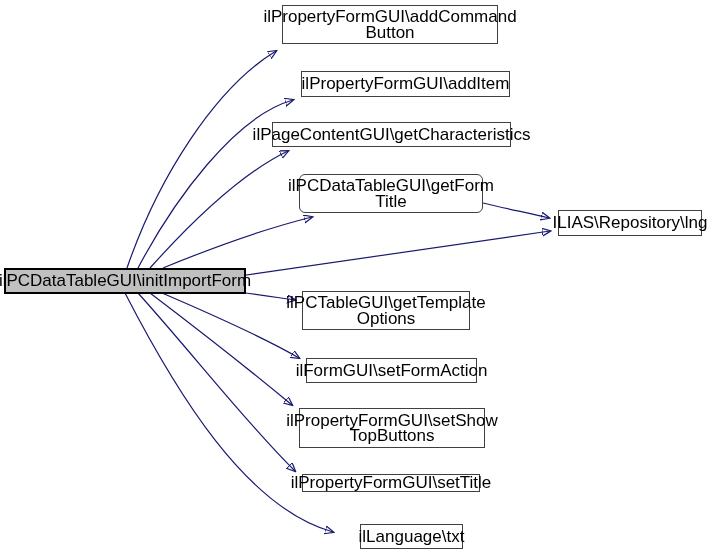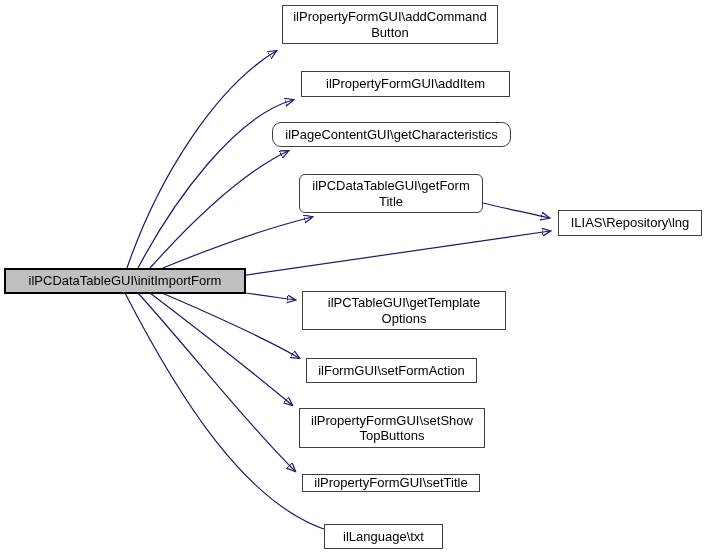--- a/index.html
+++ b/index.html
@@ -26,21 +26,21 @@
     fill: none;
     stroke: #191970;
     stroke-width: 1.2px;
   }
   .node {
     position: absolute;
     box-sizing: border-box;
     border: 1px solid #404040;
     background: #ffffff;
     color: #000000;
-    font-size: 13px;
+    font-size: 17px;
     line-height: 15.5px;
     display: flex;
     flex-direction: column;
     align-items: center;
     justify-content: center;
     text-align: center;
     white-space: nowrap;
     cursor: pointer;
   }
   .node.main {
@@ -79,48 +79,48 @@
 
   <div class="node" style="left:282px; top:5px; width:216px; height:39px;">
     <span>ilPropertyFormGUI\addCommand</span>
     <span>Button</span>
   </div>
 
   <div class="node" style="left:301px; top:71px; width:209px; height:26px;">
     <span>ilPropertyFormGUI\addItem</span>
   </div>
 
-  <div class="node" style="left:272px; top:122px; width:239px; height:25px;border-radius:9px;">
+  <div class="node" style="left:272px; top:122px; width:239px; height:25px;">
     <span>ilPageContentGUI\getCharacteristics</span>
   </div>
 
   <div class="node" style="left:299px; top:174px; width:184px; height:39px;border-radius:6px;">
     <span>ilPCDataTableGUI\getForm</span>
     <span>Title</span>
   </div>
 
   <div class="node" style="left:558px; top:210px; width:144px; height:26px;">
     <span>ILIAS\Repository\lng</span>
   </div>
 
-  <div class="node" style="left:302px; top:291px; width:204px; height:39px;">
+  <div class="node" style="left:302px; top:291px; width:168px; height:39px;">
     <span>ilPCTableGUI\getTemplate</span>
     <span>Options</span>
   </div>
 
   <div class="node" style="left:306px; top:358px; width:171px; height:25px;">
     <span>ilFormGUI\setFormAction</span>
   </div>
 
   <div class="node" style="left:299px; top:408px; width:186px; height:40px;">
     <span>ilPropertyFormGUI\setShow</span>
     <span>TopButtons</span>
   </div>
 
   <div class="node" style="left:302px; top:474px; width:178px; height:18px;">
     <span>ilPropertyFormGUI\setTitle</span>
   </div>
 
-  <div class="node" style="left:324px; top:524px; width:119px; height:25px;">
+  <div class="node" style="left:360px; top:524px; width:103px; height:25px;">
     <span>ilLanguage\txt</span>
   </div>
 
 </div>
 
 </body></html>

